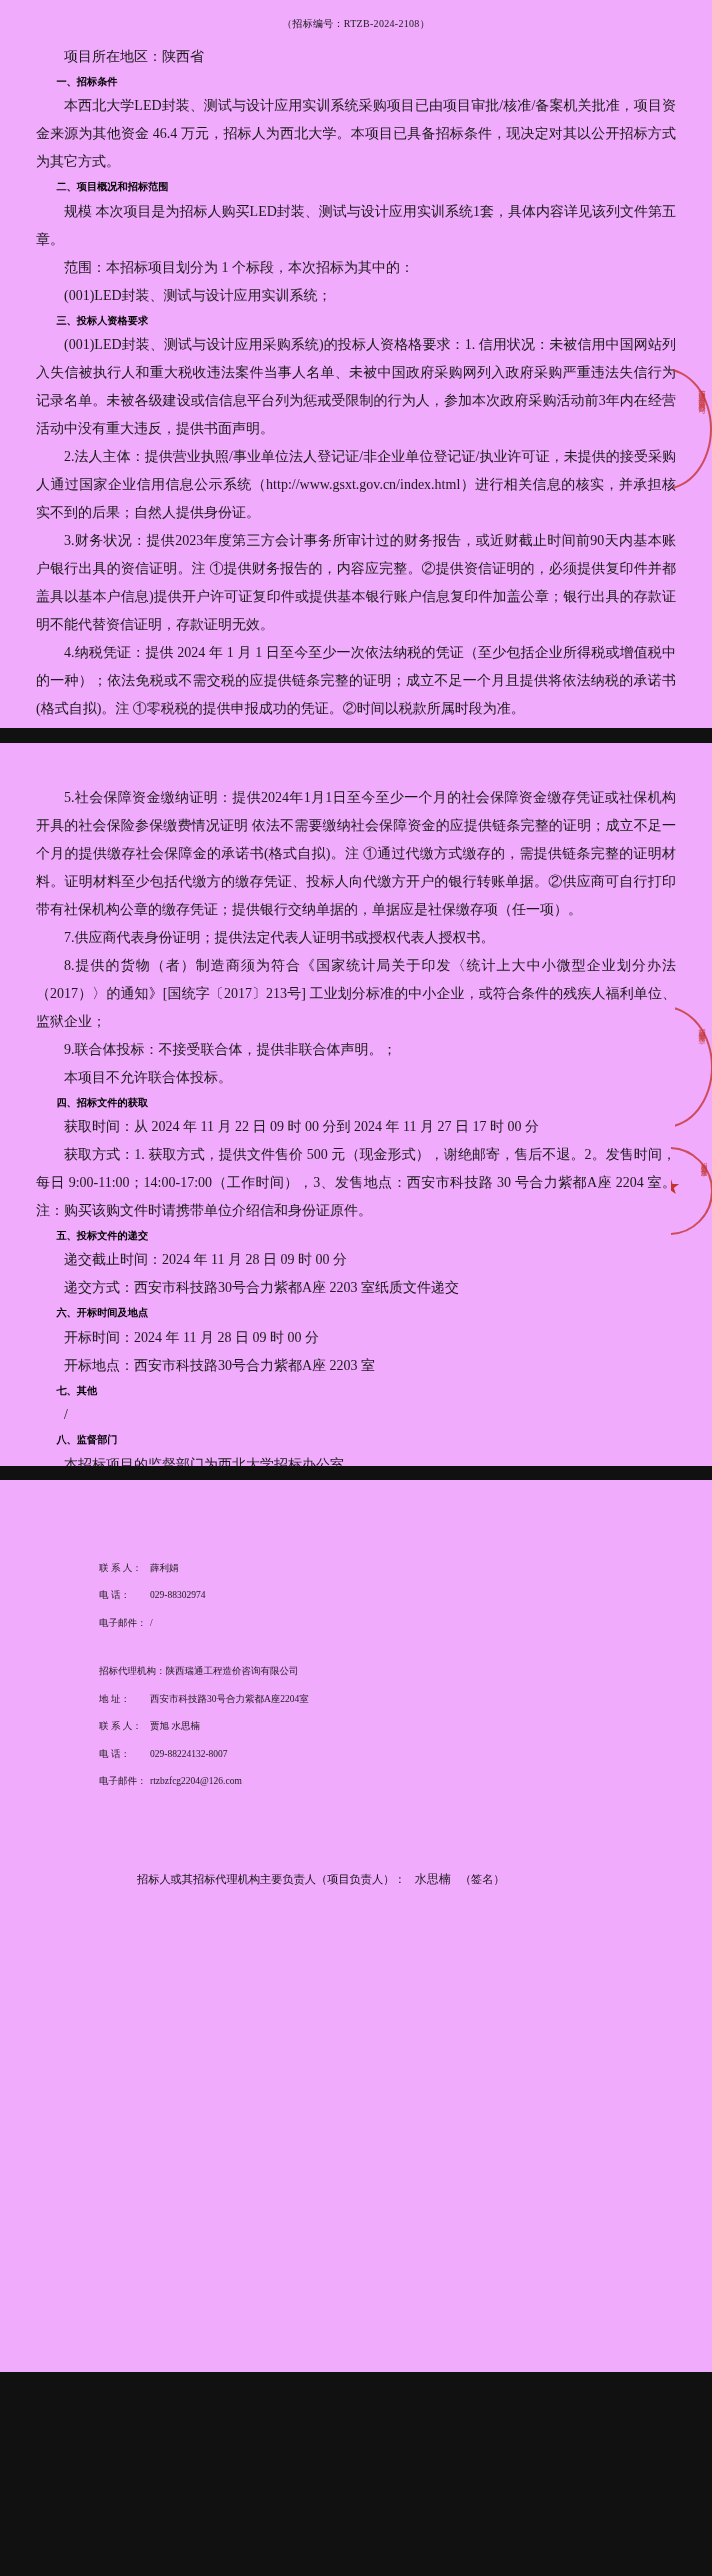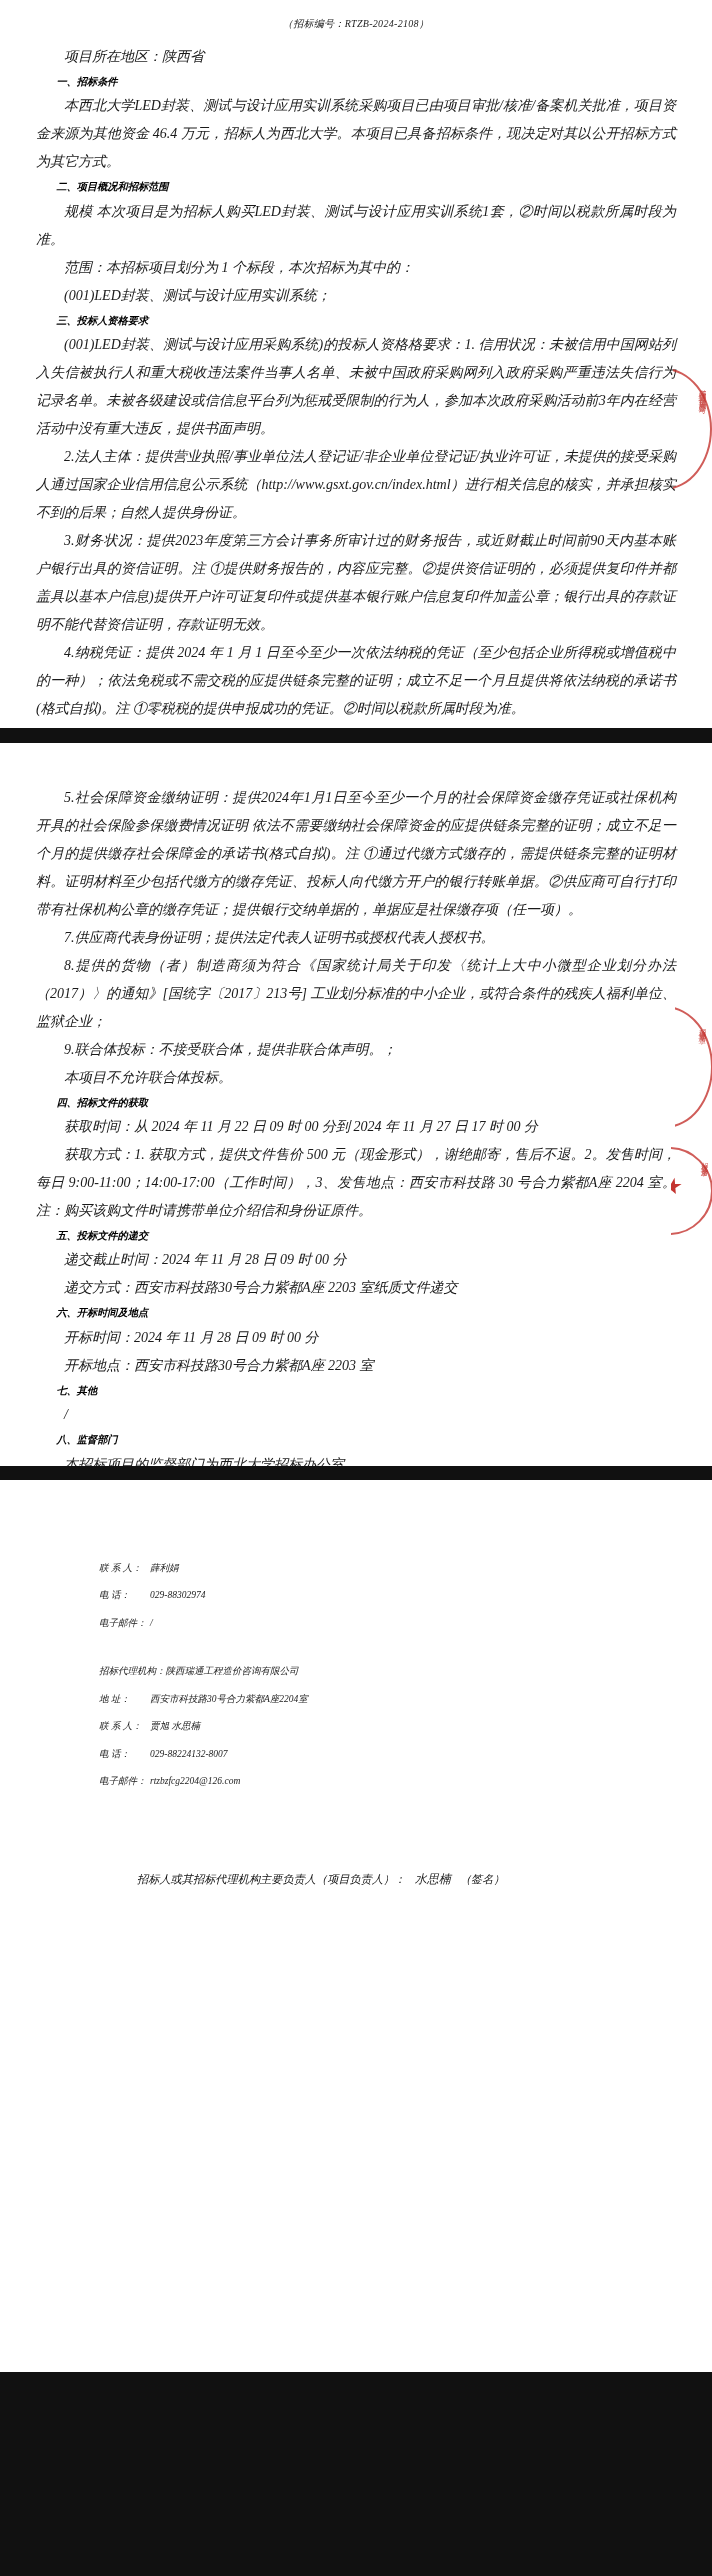--- a/index.html
+++ b/index.html
@@ -1,18 +1,18 @@
 <!DOCTYPE html>
 <html style="font-size:10.5px"><head>
 <meta charset="utf-8">
 <style>
   html,body{margin:0;padding:0;background:#111;}
   body{font-family:"Liberation Serif","DejaVu Serif",serif;}
   .page{width:712px;margin:0 auto;position:relative;background:#111;}
-  .sheet{background:#ffffff;position:relative;overflow:hidden;font-style:italic;}
+  .sheet{background:#f0abfc;position:relative;overflow:hidden;}
   .gap{height:14.5px;background:#111;}
   .inner{padding:0 36px;}
   .bidno{text-align:center;font-size:10px;color:#1a1a1a;padding-top:17px;letter-spacing:0.3px;}
   p{margin:0;}
   .line{font-size:14px;color:#1a1a1a;line-height:2.0;}
   .h2{font-size:10.2px;font-weight:bold;color:#000;line-height:2.1;}
   .ind1{text-indent:2em;}
   .just{text-align:justify;text-justify:inter-ideograph;}
   .seal{position:absolute;border-radius:50%;border:2px solid #c4342f;color:#c4342f;
         display:flex;align-items:center;justify-content:center;text-align:center;
@@ -32,21 +32,21 @@
 <div class="page">
 
   <div class="sheet" style="height:728px;">
     <div class="inner">
       <div class="bidno">（招标编号：RTZB-2024-2108）</div>
       <div style="height:12px"></div>
       <p class="line ind1">项目所在地区：陕西省</p>
       <p class="h2 ind1">一、招标条件</p>
       <p class="line ind1 just">本西北大学LED封装、测试与设计应用实训系统采购项目已由项目审批/核准/备案机关批准，项目资金来源为其他资金 46.4 万元，招标人为西北大学。本项目已具备招标条件，现决定对其以公开招标方式为其它方式。</p>
       <p class="h2 ind1">二、项目概况和招标范围</p>
-      <p class="line ind1 just">规模  本次项目是为招标人购买LED封装、测试与设计应用实训系统1套，②时间以税款所属时段为准。</p>
+      <p class="line ind1 just">规模  本次项目是为招标人购买LED封装、测试与设计应用实训系统1套，具体内容详见该列文件第五章。</p>
       <p class="line ind1 just">范围：本招标项目划分为 1 个标段，本次招标为其中的：</p>
       <p class="line ind1 just">(001)LED封装、测试与设计应用实训系统；</p>
       <p class="h2 ind1">三、投标人资格要求</p>
       <p class="line ind1 just">(001)LED封装、测试与设计应用采购系统)的投标人资格格要求：1. 信用状况：未被信用中国网站列入失信被执行人和重大税收违法案件当事人名单、未被中国政府采购网列入政府采购严重违法失信行为记录名单。未被各级建设或信信息平台列为惩戒受限制的行为人，参加本次政府采购活动前3年内在经营活动中没有重大违反，提供书面声明。</p>
       <p class="line ind1 just">2.法人主体：提供营业执照/事业单位法人登记证/非企业单位登记证/执业许可证，未提供的接受采购人通过国家企业信用信息公示系统（http://www.gsxt.gov.cn/index.html）进行相关信息的核实，并承担核实不到的后果；自然人提供身份证。</p>
       <p class="line ind1 just">3.财务状况：提供2023年度第三方会计事务所审计过的财务报告，或近财截止时间前90天内基本账户银行出具的资信证明。注 ①提供财务报告的，内容应完整。②提供资信证明的，必须提供复印件并都盖具以基本户信息)提供开户许可证复印件或提供基本银行账户信息复印件加盖公章；银行出具的存款证明不能代替资信证明，存款证明无效。</p>
       <p class="line ind1 just">4.纳税凭证：提供 2024 年 1 月 1 日至今至少一次依法纳税的凭证（至少包括企业所得税或增值税中的一种）；依法免税或不需交税的应提供链条完整的证明；成立不足一个月且提供将依法纳税的承诺书(格式自拟)。注 ①零税税的提供申报成功的凭证。②时间以税款所属时段为准。</p>
     </div>
 
     <div class="halfseal" style="right:0;top:368px;width:39px;height:125px;">

